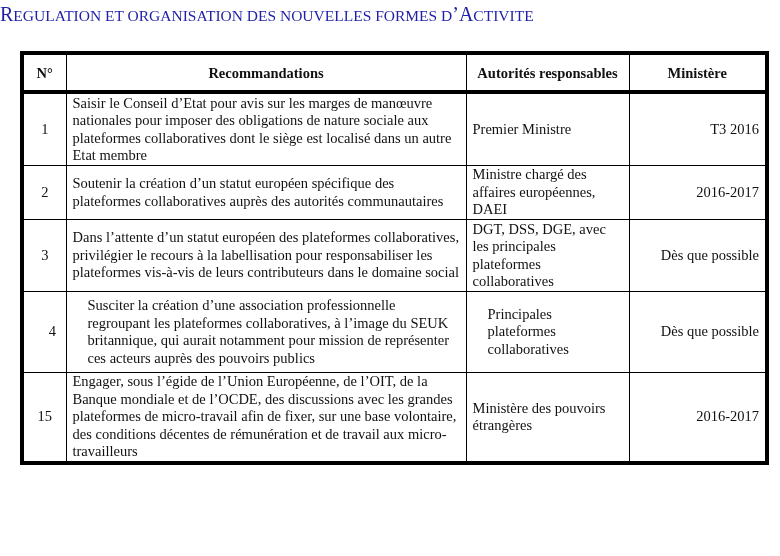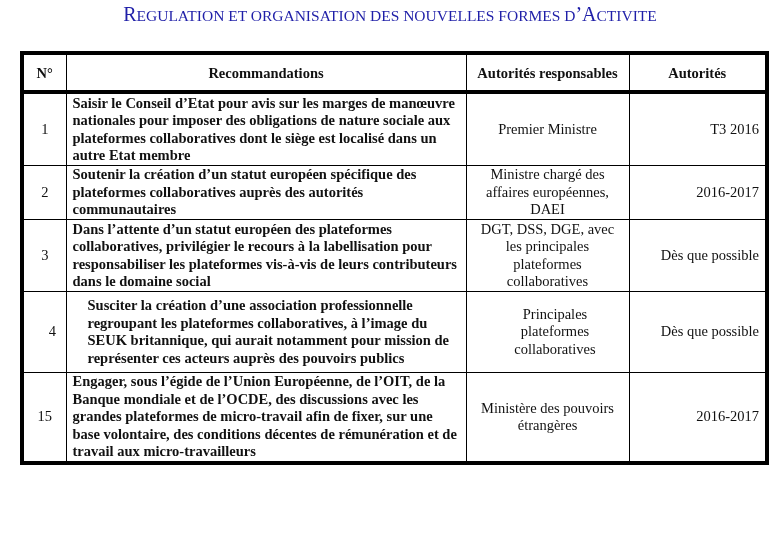--- a/index.html
+++ b/index.html
@@ -13,21 +13,20 @@
     position: relative;
     overflow: hidden;
     font-family: "Liberation Serif", "DejaVu Serif", serif;
     color: #111111;
   }
   .title {
     position: absolute;
     left: 0;
     top: 3px;
     width: 780px;
-    text-align: center;
     color: #1f1fa8;
     font-family: "Liberation Serif", serif;
     font-size: 20px;
     letter-spacing: 0px;
     white-space: nowrap;
   }
   .title .cap { font-size: 20px; }
   .title .sc { font-size: 15.5px; }
 
   table.rec {
@@ -52,22 +51,22 @@
     height: 35px;
     border-bottom: 4px solid #000;
     font-size: 14.5px;
     line-height: 16px;
   }
   col.c-num { width: 44px; }
   col.c-rec { width: 400px; }
   col.c-aut { width: 163px; }
   col.c-ech { width: 138px; }
   td.num { text-align: center; padding: 0; }
-  td.recom { text-align: left; padding: 0 6px 0 9px; font-weight: bold; }
-  td.aut { text-align: center; margin-left: 32px; }
+  td.recom { text-align: left; padding: 0 6px 0 9px; }
+  td.aut { text-align: left; margin-left: 32px; }
   td.ech { text-align: right; }
   tr.r1 td { height: 71px; }
   tr.r2 td { height: 53px; }
   tr.r3 td { height: 71px; }
   tr.r4 td { height: 80px; padding-left: 21px; }
   tr.r12 td { height: 26px; }
   tr.r13 td { height: 52px; }
   tr.r15 td { height: 88px; }
 </style>
 </head>
@@ -82,21 +81,21 @@
     <col class="c-num">
       <col class="c-rec">
       <col class="c-aut">
       <col class="c-ech">
   </colgroup>
   <thead>
     <tr>
       <th>N°</th>
       <th>Recommandations</th>
       <th>Autorités responsables</th>
-      <th>Autorités</th>
+      <th>Ministère</th>
     </tr>
   </thead>
   <tbody>
     <tr class="r1">
       <td class="num">1</td>
       <td class="recom">Saisir le Conseil d’Etat pour avis sur les marges de manœuvre nationales pour imposer des obligations de nature sociale aux plateformes collaboratives dont le siège est localisé dans un autre Etat membre</td>
       <td class="aut">Premier Ministre</td>
       <td class="ech">T3 2016</td>
     </tr>
     <tr class="r2">

